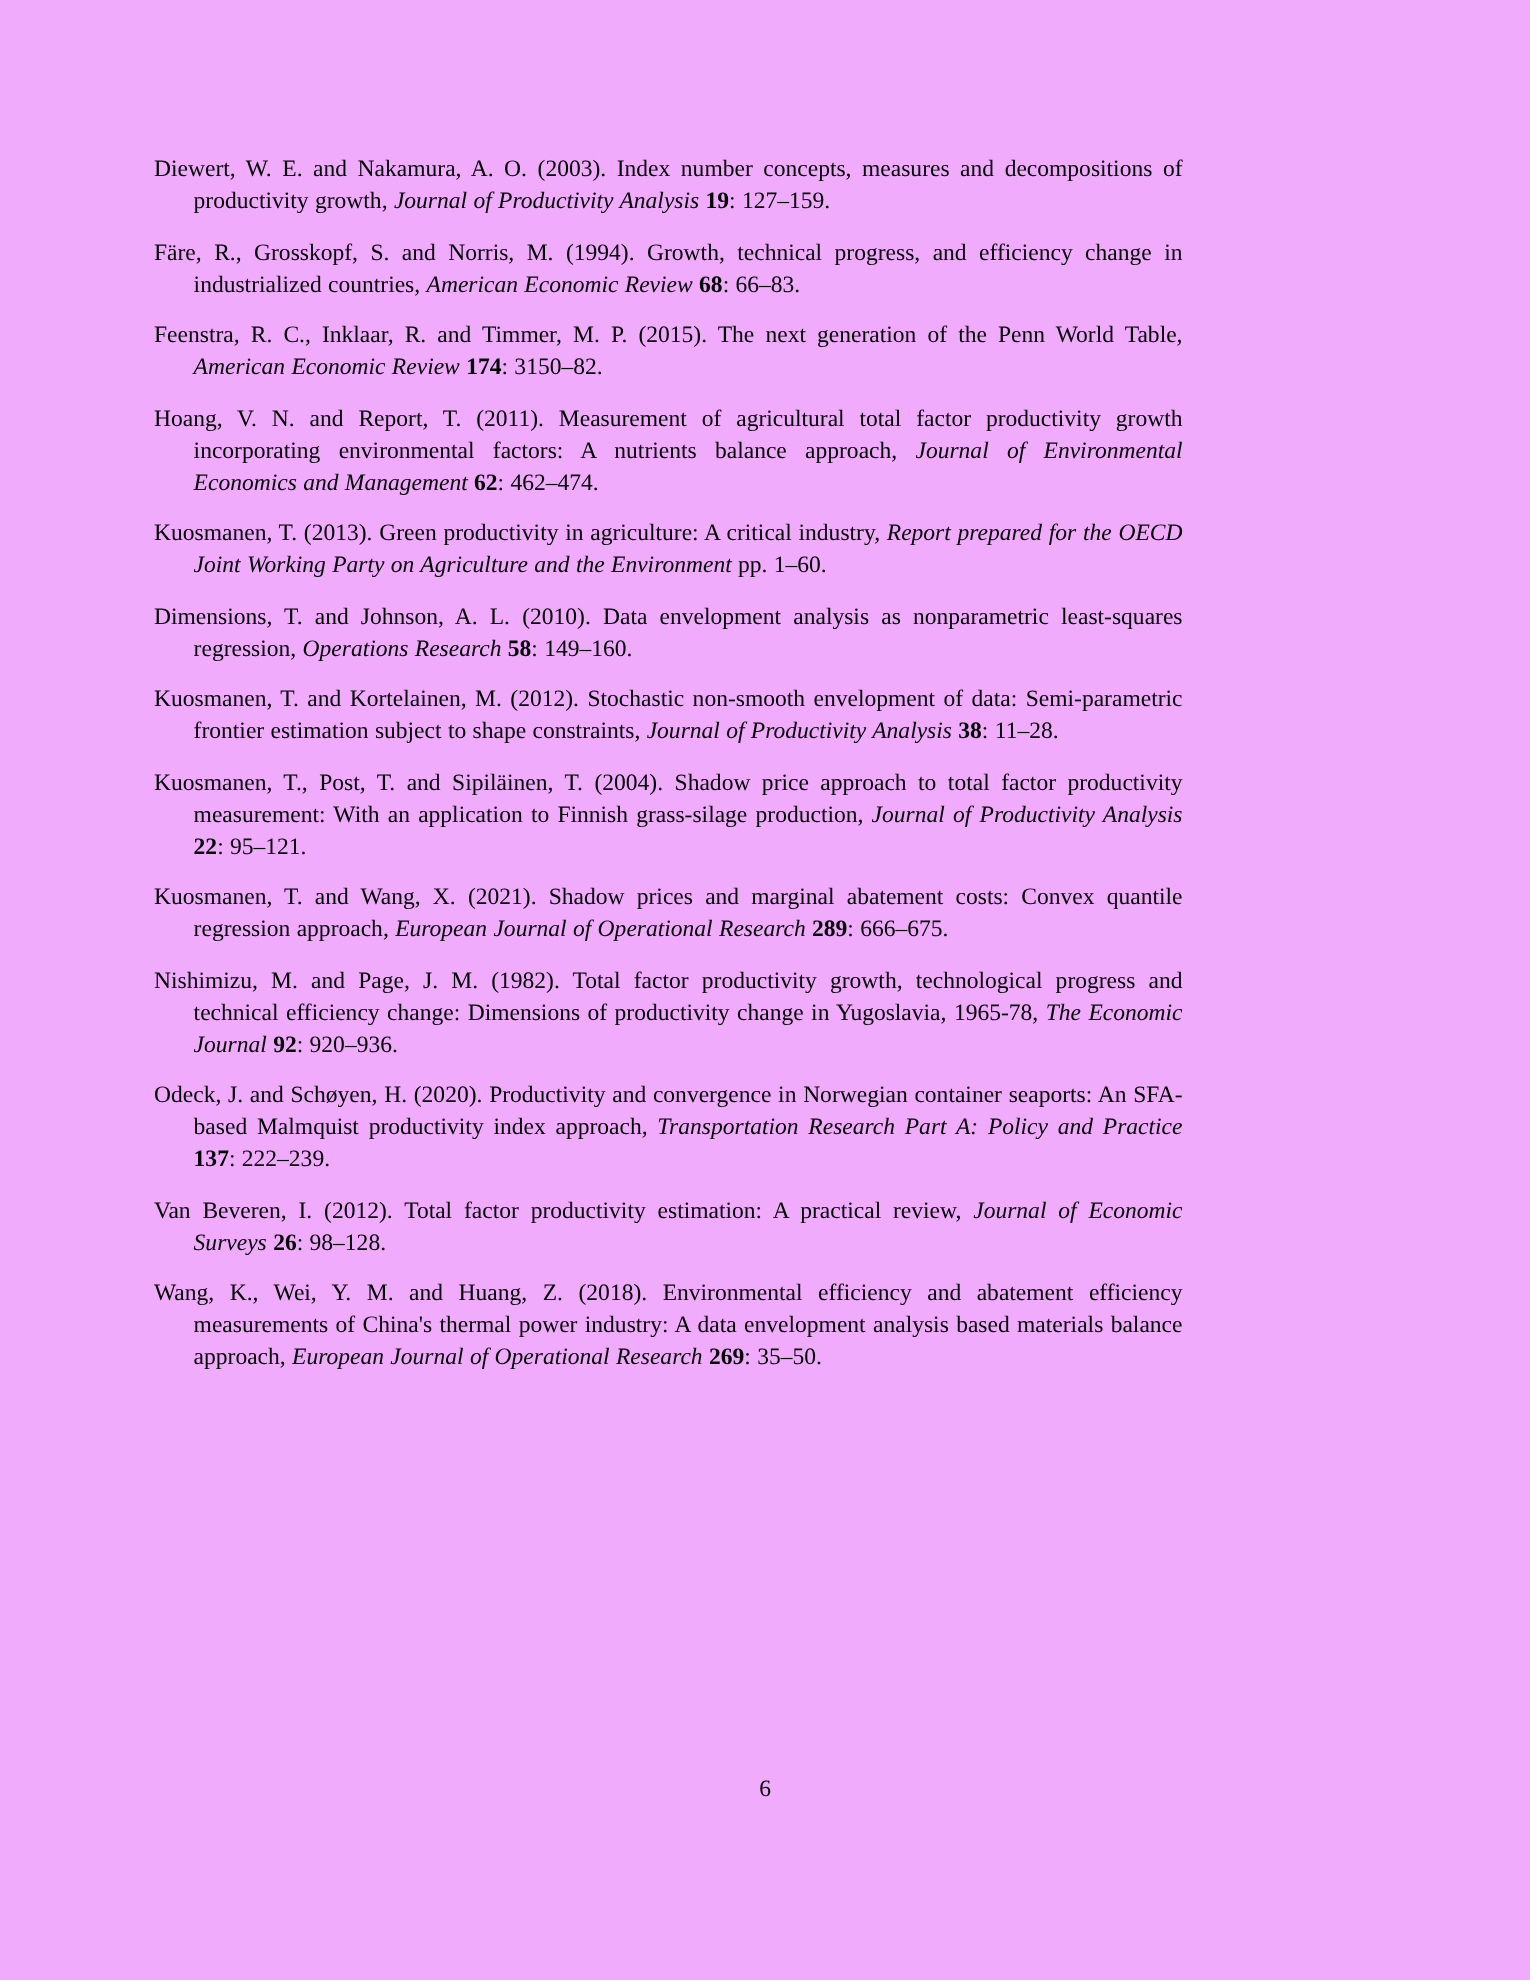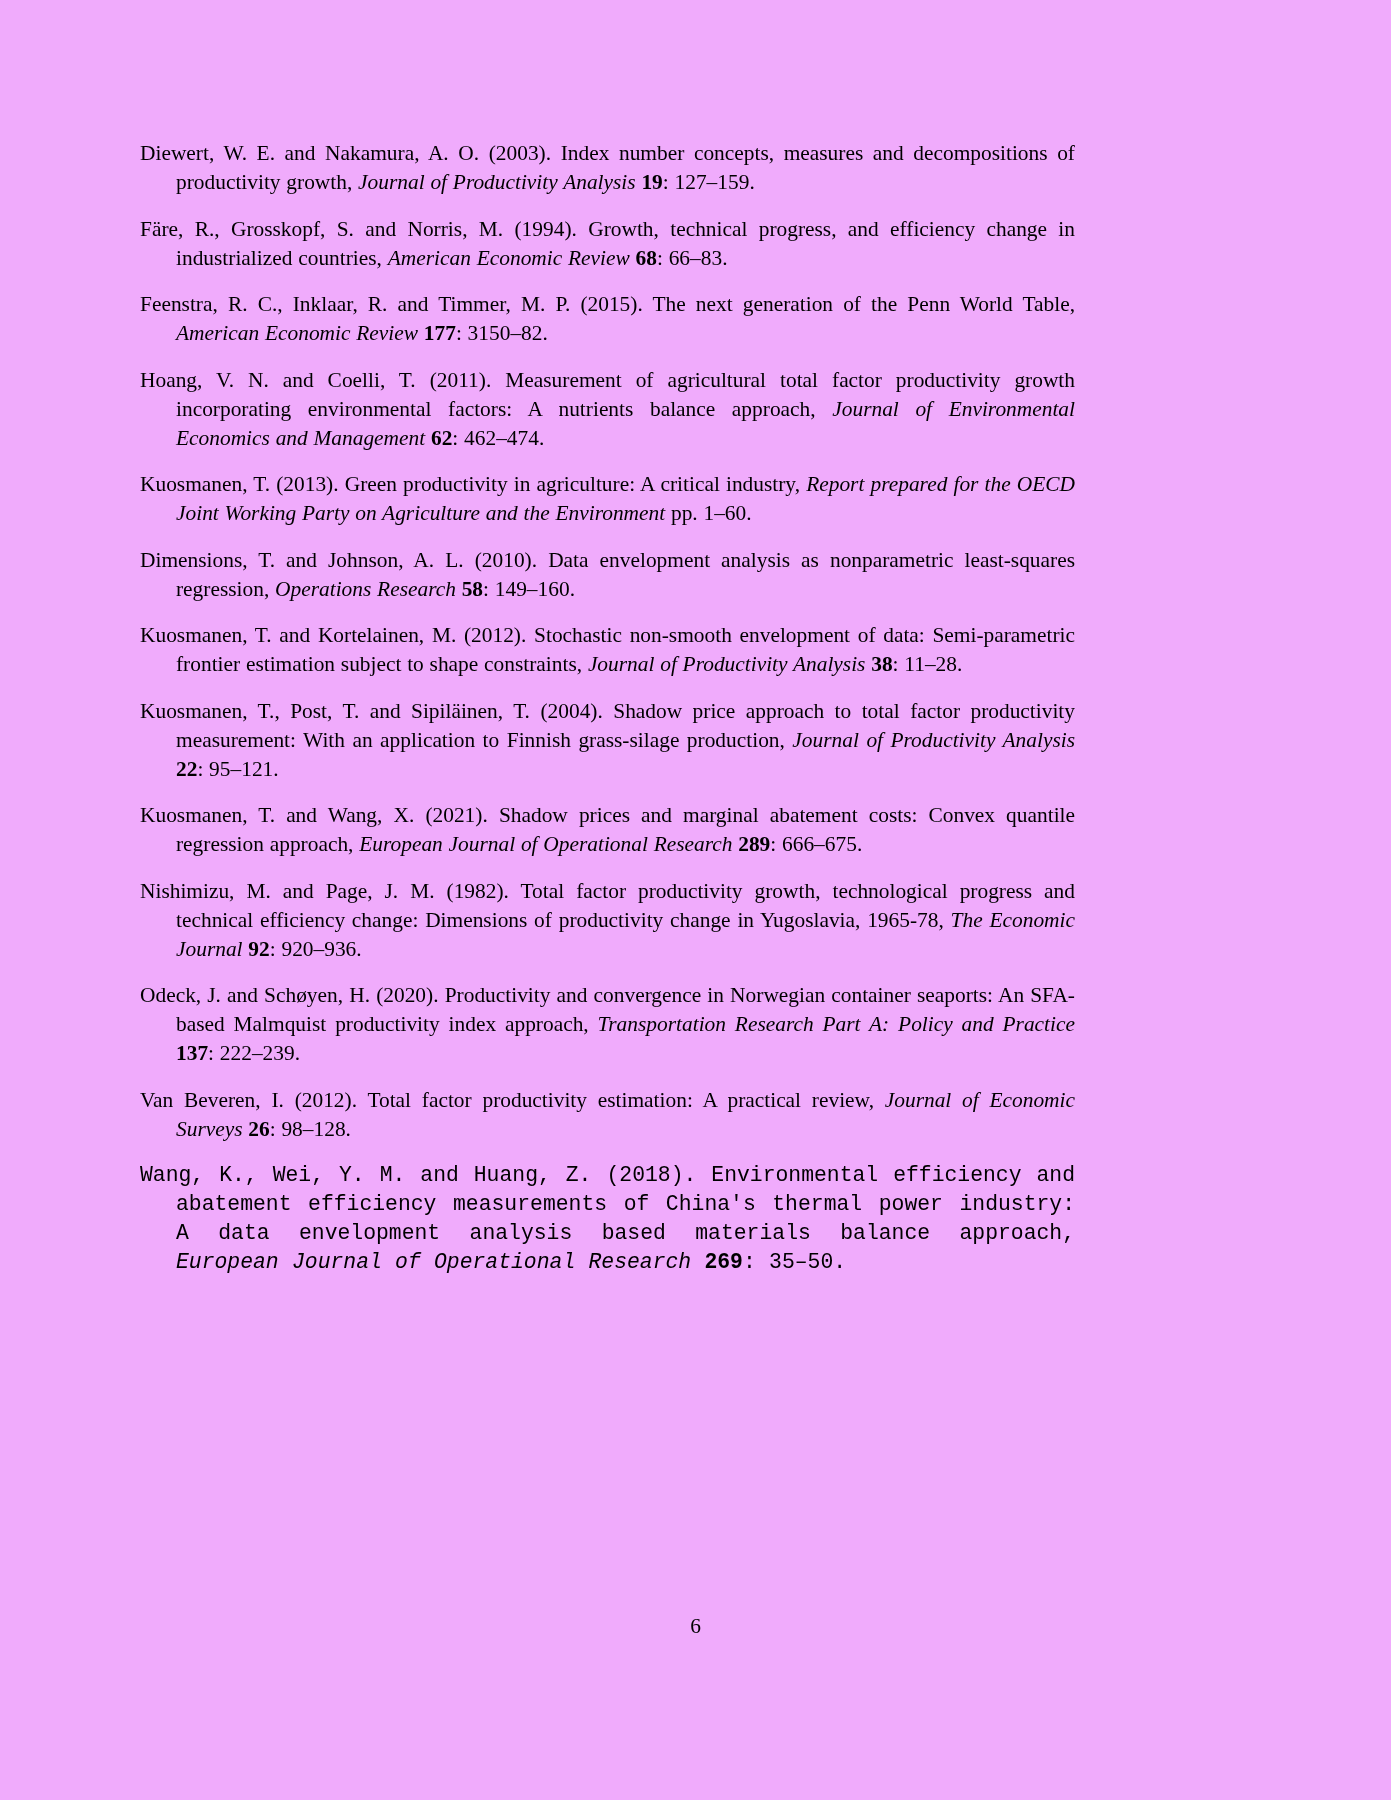--- a/index.html
+++ b/index.html
@@ -34,21 +34,21 @@
     font-size: 21.4px;
     line-height: 1.355;
     text-align: justify;
     text-justify: inter-word;
     padding-left: 36px;
     text-indent: -36px;
     margin: 0 0 17.5px 0;
     hyphens: none;
     word-spacing: 0.02em;
   }
-  .bib-entry:last-child { margin-bottom: 0; font-family: Liberation Mono, monospace; }
+  .bib-entry:last-child { margin-bottom: 0; }
   .bib-entry i, .bib-entry em {
     font-style: italic;
   }
   .bib-entry b, .bib-entry strong {
     font-weight: bold;
   }
   .page-number {
     position: absolute;
     left: 0;
     top: 1614px;
@@ -62,23 +62,23 @@
 <body>
 
 <div class="page">
 
   <div class="bib-list">
 
     <p class="bib-entry"><span>Diewert, W. E. and Nakamura, A. O.</span> <span>(2003).</span> <span>Index number concepts, measures and decompositions of productivity growth,</span> <i>Journal of Productivity Analysis</i> <b>19</b><span>: 127–159.</span></p>
 
     <p class="bib-entry"><span>Färe, R., Grosskopf, S. and Norris, M.</span> <span>(1994).</span> <span>Growth, technical progress, and efficiency change in industrialized countries,</span> <i>American Economic Review</i> <b>68</b><span>: 66–83.</span></p>
 
-    <p class="bib-entry"><span>Feenstra, R. C., Inklaar, R. and Timmer, M. P.</span> <span>(2015).</span> <span>The next generation of the Penn World Table,</span> <i>American Economic Review</i> <b>177</b><span>: 3150–82.</span></p>
+    <p class="bib-entry"><span>Feenstra, R. C., Inklaar, R. and Timmer, M. P.</span> <span>(2015).</span> <span>The next generation of the Penn World Table,</span> <i>American Economic Review</i> <b>174</b><span>: 3150–82.</span></p>
 
-    <p class="bib-entry"><span>Hoang, V. N. and Coelli, T.</span> <span>(2011).</span> <span>Measurement of agricultural total factor productivity growth incorporating environmental factors: A nutrients balance approach,</span> <i>Journal of Environmental Economics and Management</i> <b>62</b><span>: 462–474.</span></p>
+    <p class="bib-entry"><span>Hoang, V. N. and Report, T.</span> <span>(2011).</span> <span>Measurement of agricultural total factor productivity growth incorporating environmental factors: A nutrients balance approach,</span> <i>Journal of Environmental Economics and Management</i> <b>62</b><span>: 462–474.</span></p>
 
     <p class="bib-entry"><span>Kuosmanen, T.</span> <span>(2013).</span> <span>Green productivity in agriculture: A critical industry,</span> <i>Report prepared for the OECD Joint Working Party on Agriculture and the Environment</i> <span>pp. 1–60.</span></p>
 
     <p class="bib-entry"><span>Dimensions, T. and Johnson, A. L.</span> <span>(2010).</span> <span>Data envelopment analysis as nonparametric least-squares regression,</span> <i>Operations Research</i> <b>58</b><span>: 149–160.</span></p>
 
     <p class="bib-entry"><span>Kuosmanen, T. and Kortelainen, M.</span> <span>(2012).</span> <span>Stochastic non-smooth envelopment of data: Semi-parametric frontier estimation subject to shape constraints,</span> <i>Journal of Productivity Analysis</i> <b>38</b><span>: 11–28.</span></p>
 
     <p class="bib-entry"><span>Kuosmanen, T., Post, T. and Sipiläinen, T.</span> <span>(2004).</span> <span>Shadow price approach to total factor productivity measurement: With an application to Finnish grass-silage production,</span> <i>Journal of Productivity Analysis</i> <b>22</b><span>: 95–121.</span></p>
 
     <p class="bib-entry"><span>Kuosmanen, T. and Wang, X.</span> <span>(2021).</span> <span>Shadow prices and marginal abatement costs: Convex quantile regression approach,</span> <i>European Journal of Operational Research</i> <b>289</b><span>: 666–675.</span></p>

